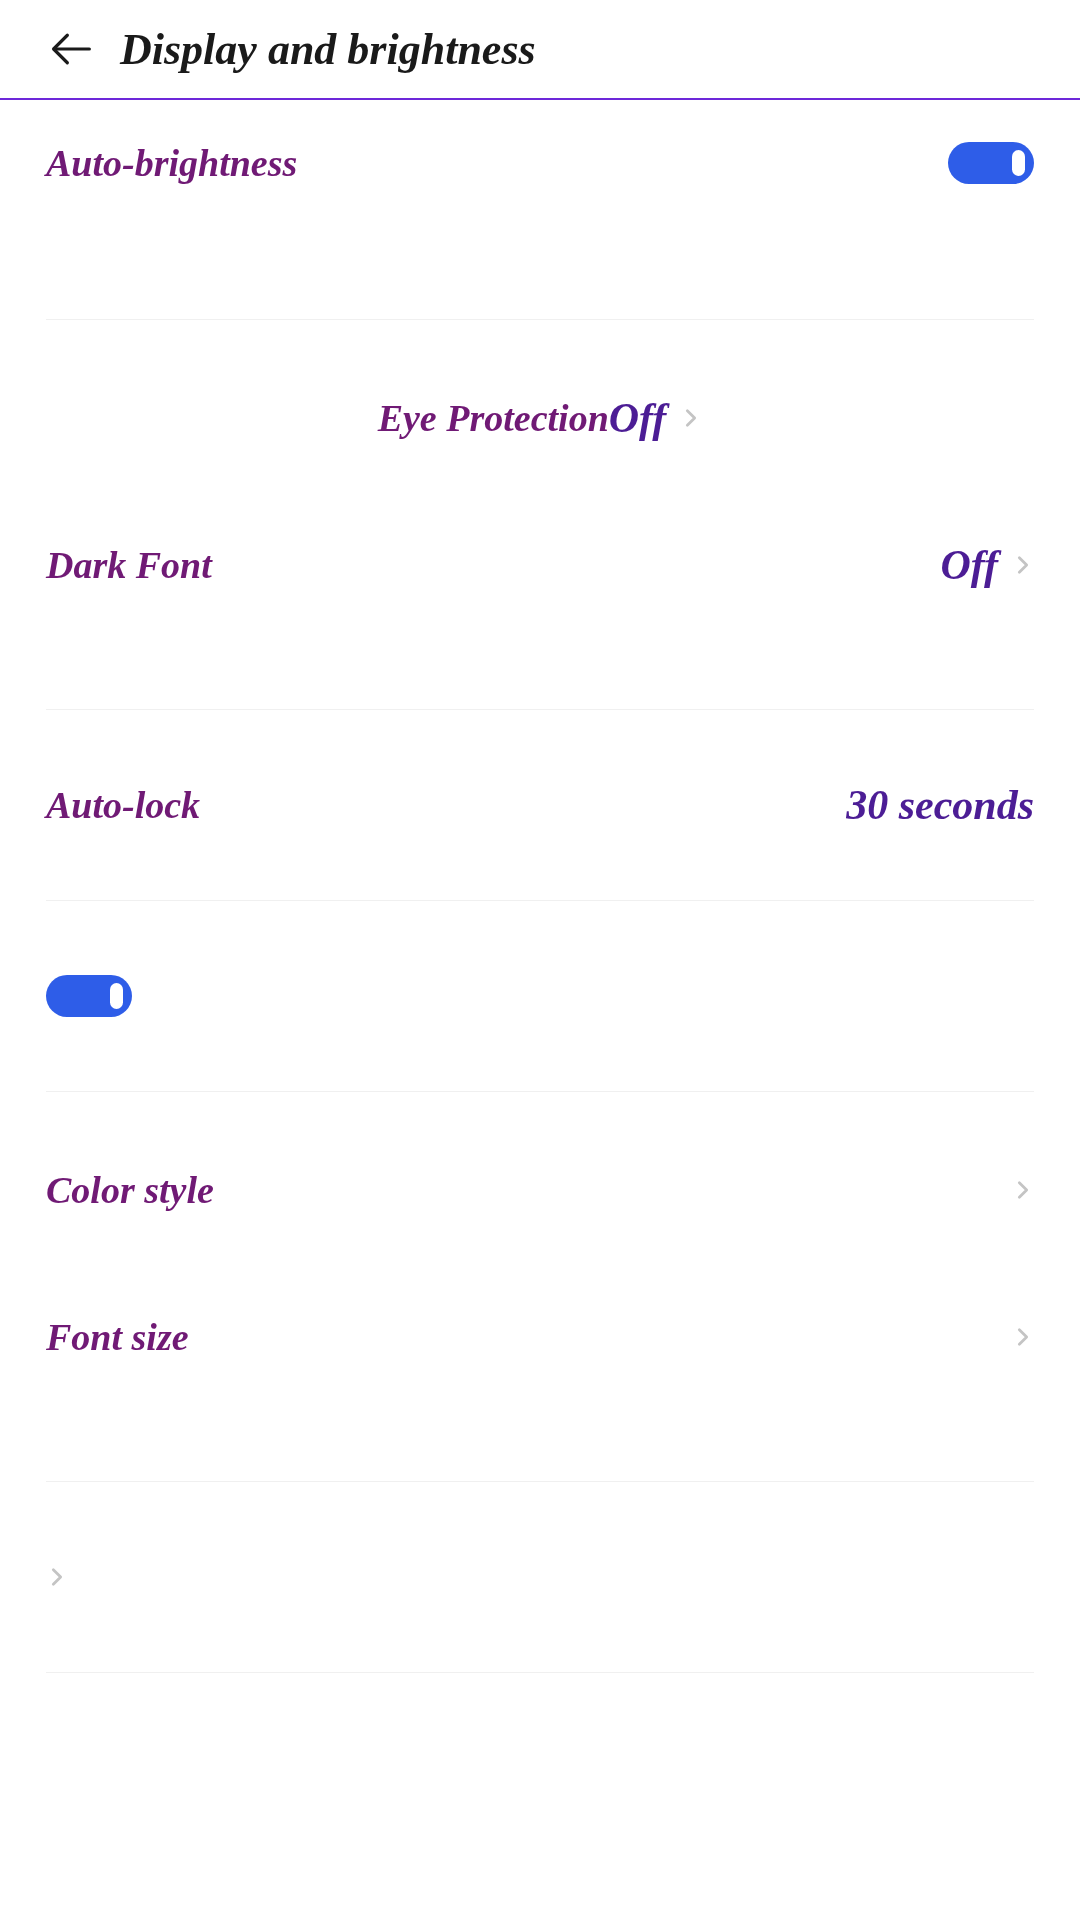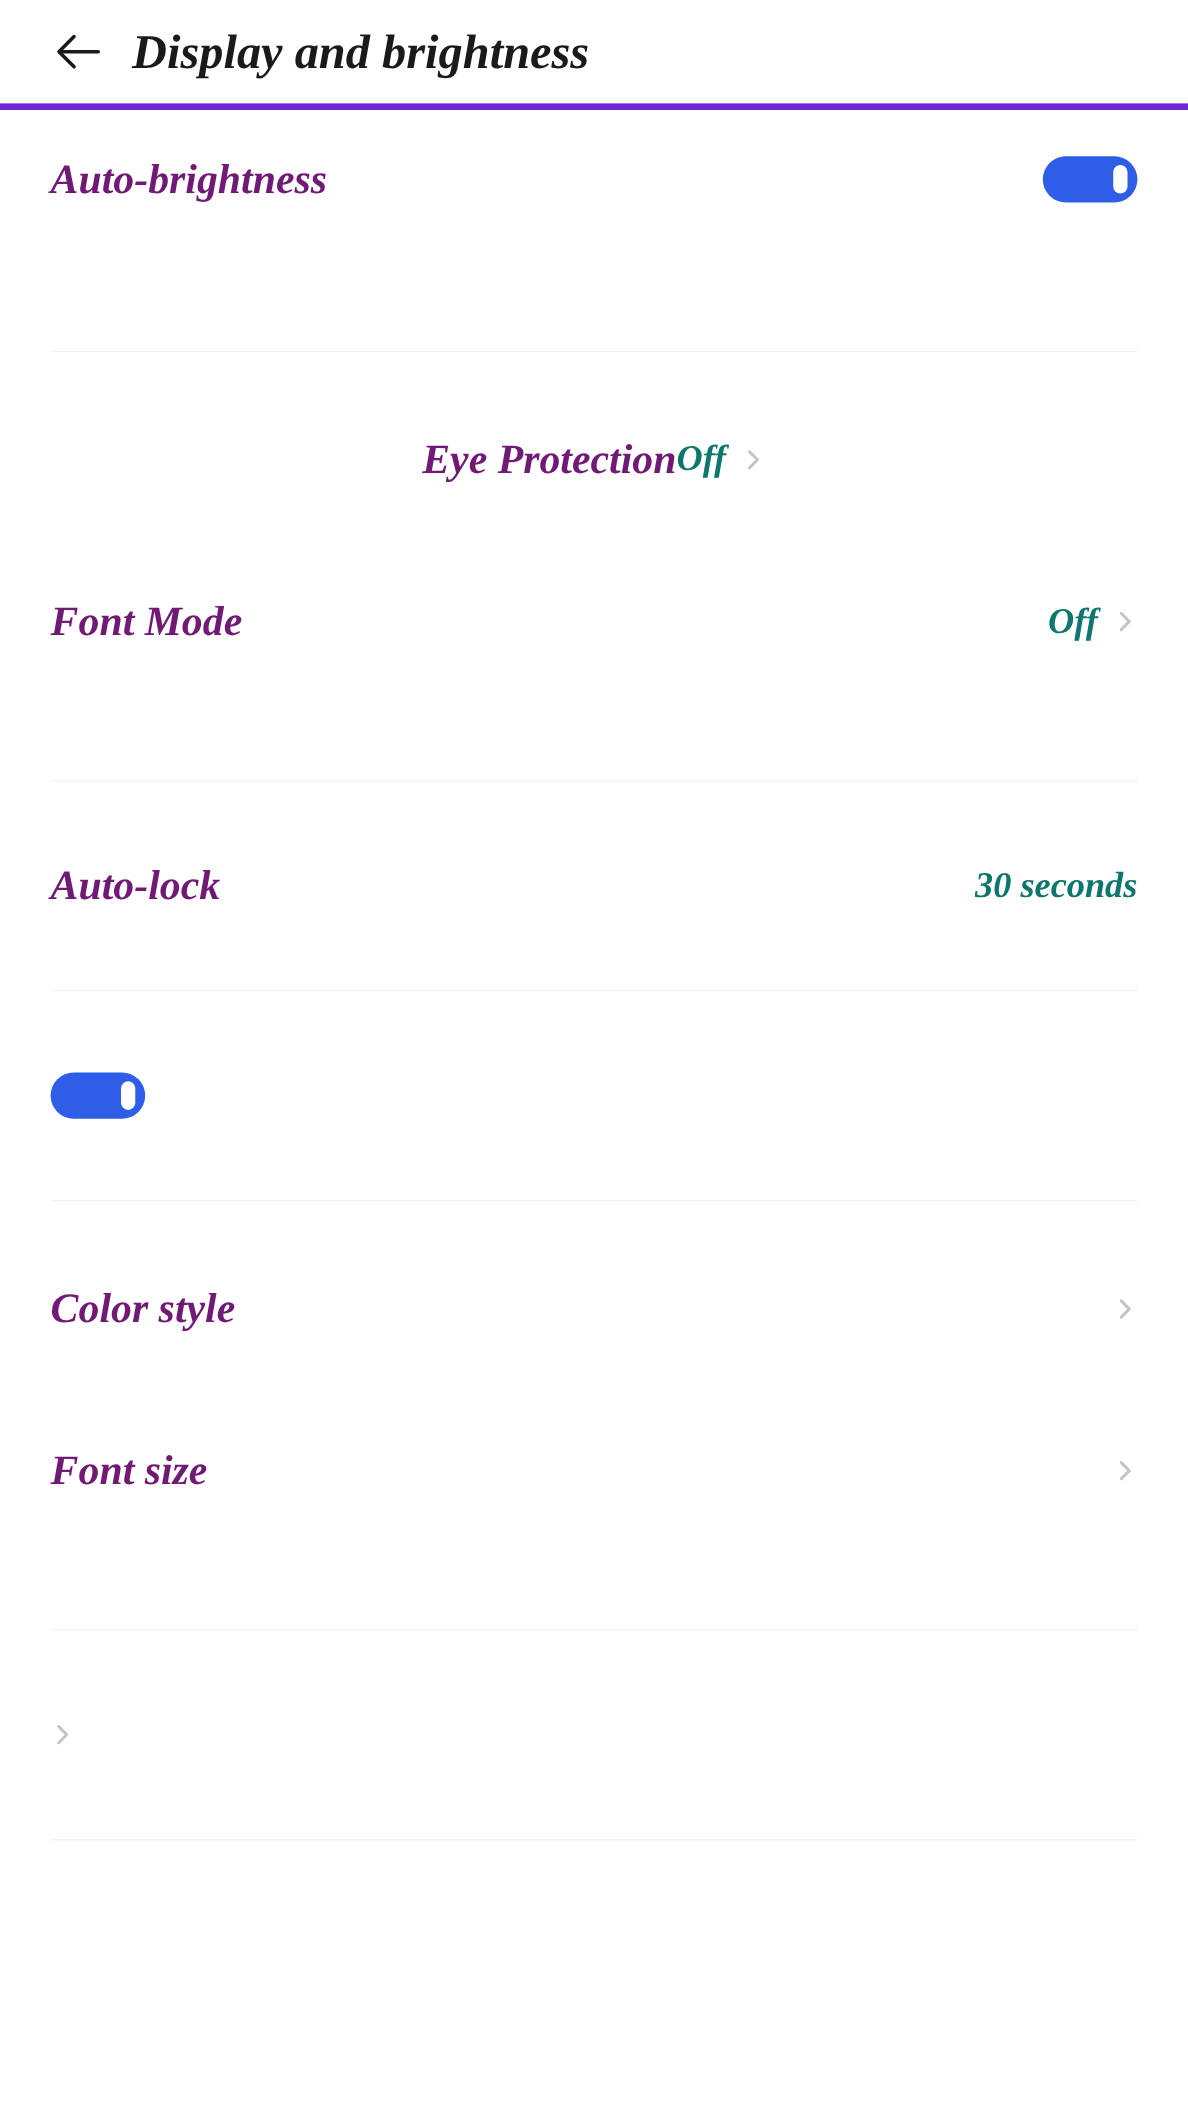--- a/index.html
+++ b/index.html
@@ -9,21 +9,21 @@
     font-family: Georgia, 'Times New Roman', serif;
     font-style: italic;
     background: #ffffff;
     color: #1a1a1a;
   }
   .header {
     display: flex;
     align-items: center;
     height: 100px;
     padding: 0 46px;
-    border-bottom: 6px solid #6d28d9;
+    border-bottom: 2px solid #6d28d9;
   }
   .back-arrow {
     width: 50px;
     height: 50px;
     display: flex;
     align-items: center;
     justify-content: center;
     cursor: pointer;
     margin-right: 24px;
   }
@@ -55,24 +55,24 @@
     font-weight: 700;
     font-style: italic;
     color: #701a75;
   }
   .row-right {
     display: flex;
     align-items: center;
     gap: 14px;
   }
   .row-value {
-    font-size: 33px;
+    font-size: 42px;
     font-weight: 600;
     font-style: italic;
-    color: #0f766e;
+    color: #4c1d95;
   }
   .chevron {
     width: 22px;
     height: 22px;
     display: flex;
     align-items: center;
     justify-content: center;
   }
   .switch {
     width: 86px;
@@ -144,21 +144,21 @@
         <div class="row-value">Off</div>
         <div class="chevron">
           <svg viewBox="0 0 24 24" width="22" height="22" fill="none" stroke="#c4c4c4" stroke-width="3" stroke-linecap="round" stroke-linejoin="round">
               <polyline points="8,4 16,12 8,20"></polyline>
             </svg>
         </div>
       </div>
     </div>
 
     <div class="row" style="height:100px;">
-      <div class="row-label">Font Mode</div>
+      <div class="row-label">Dark Font</div>
       <div class="row-right">
         <div class="row-value">Off</div>
         <div class="chevron">
           <svg viewBox="0 0 24 24" width="22" height="22" fill="none" stroke="#c4c4c4" stroke-width="3" stroke-linecap="round" stroke-linejoin="round">
               <polyline points="8,4 16,12 8,20"></polyline>
             </svg>
         </div>
       </div>
     </div>
 

